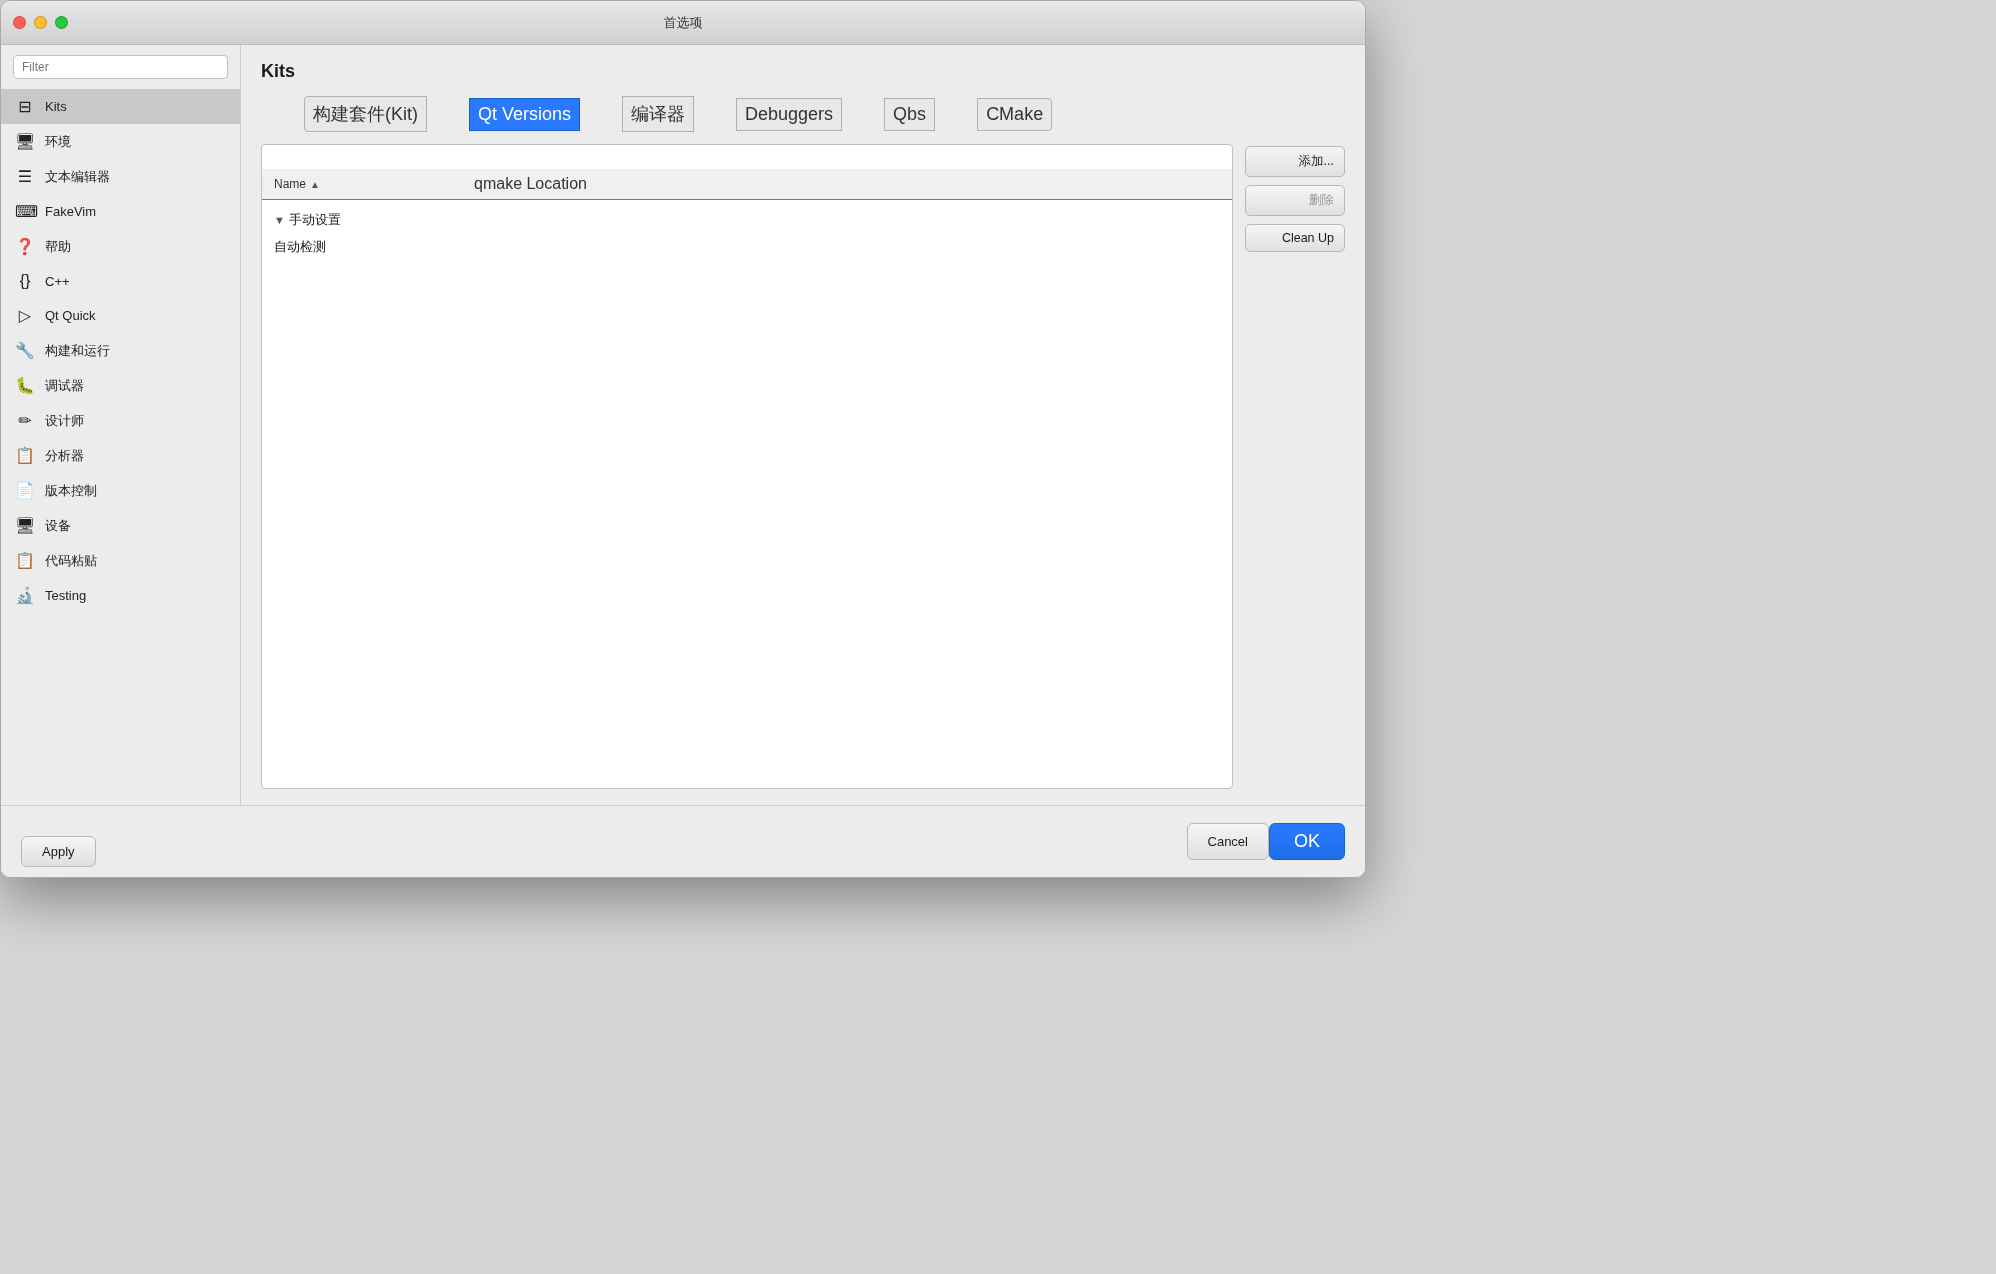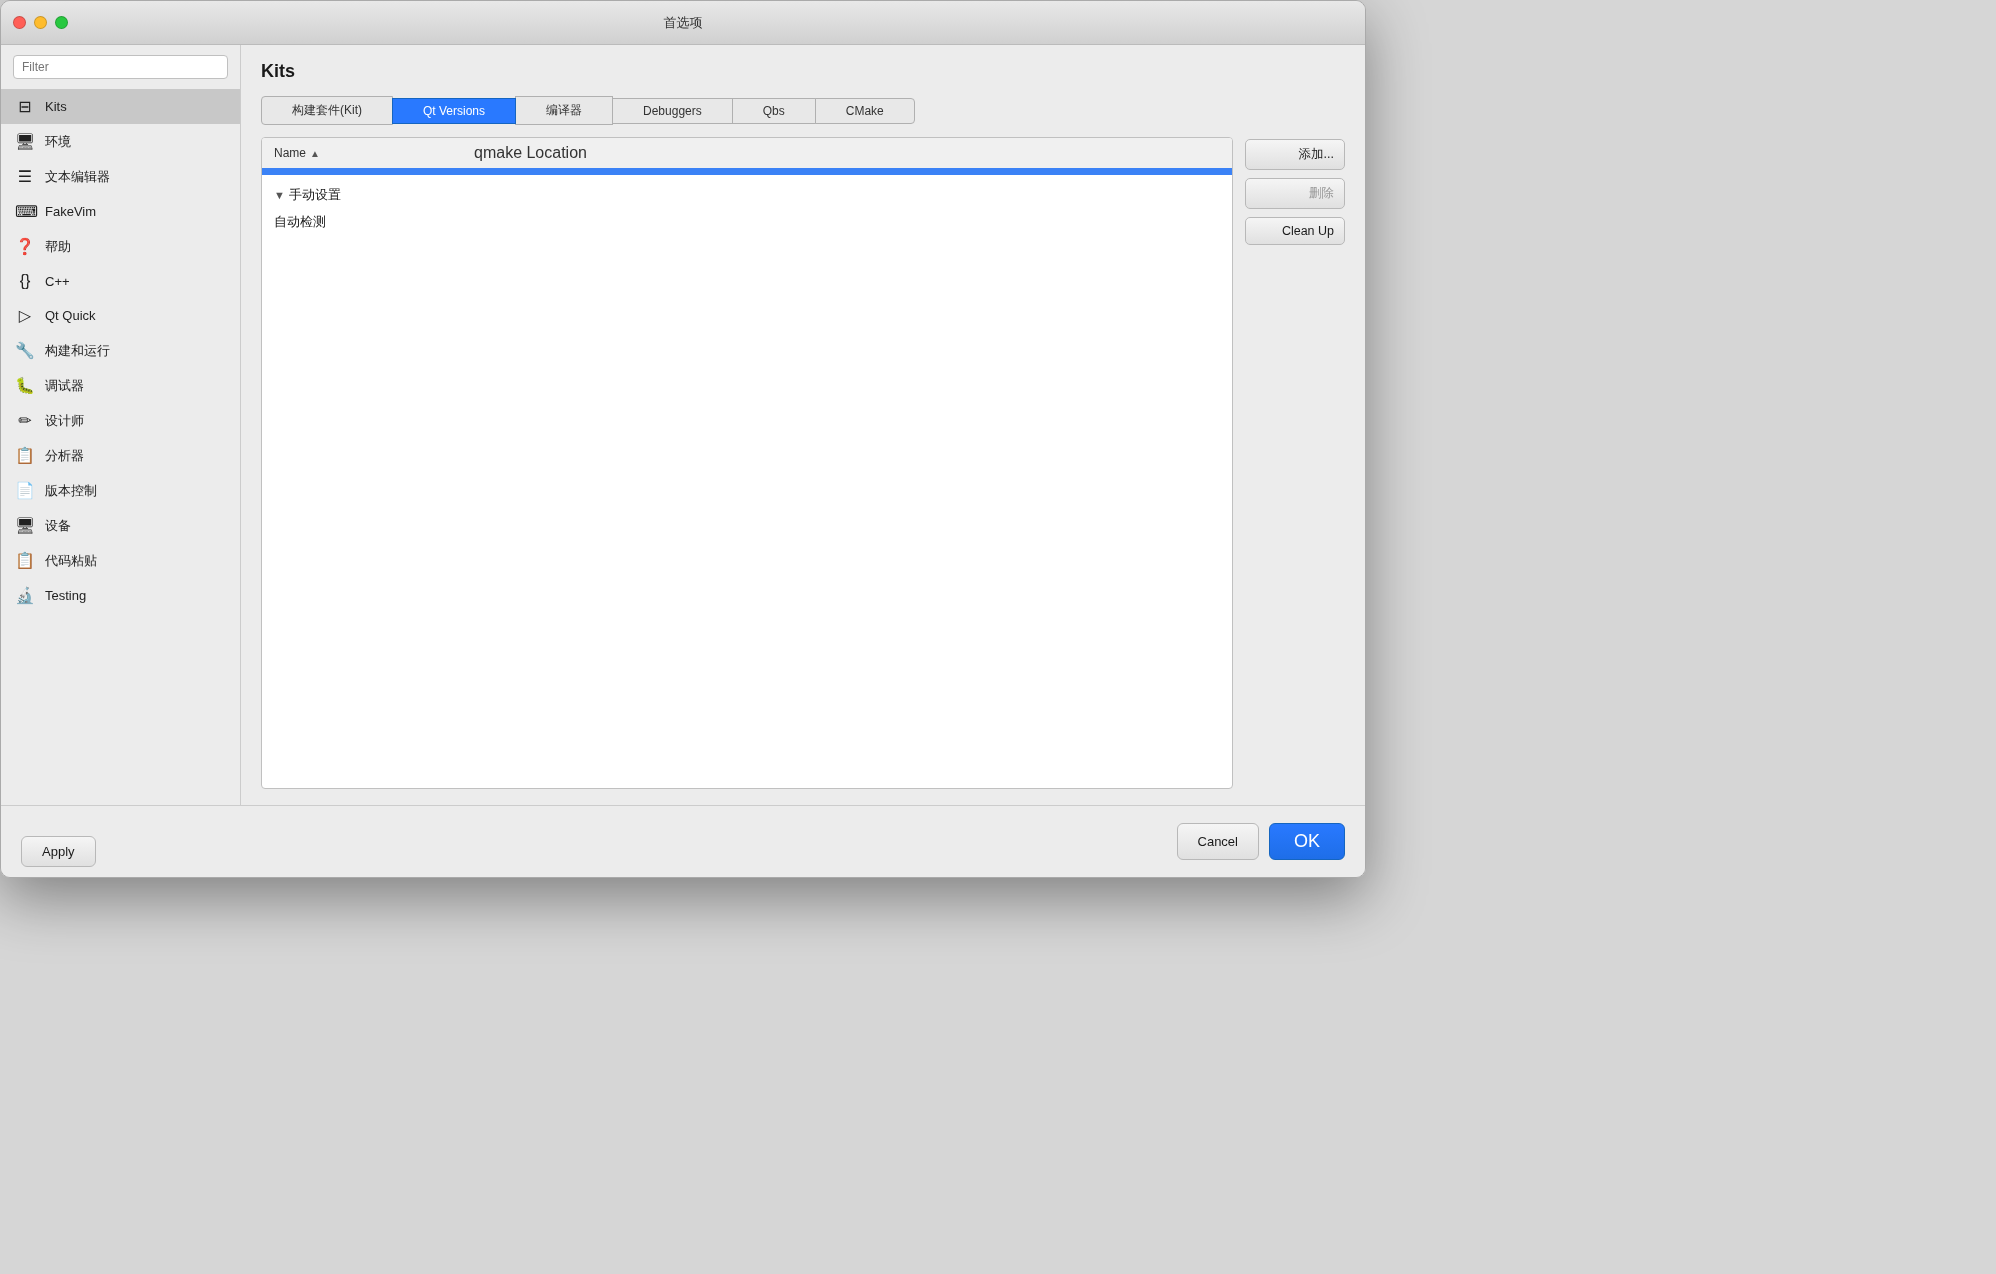--- a/index.html
+++ b/index.html
@@ -122,28 +122,29 @@
     }
 
     
     .tabs-bar {
       display: flex;
       gap: 0;
       margin-bottom: 12px;
       align-items: center;
     }
     .tab-btn {
-      padding: 5px 30px;
-      font-size: 12px;
+      padding: 5px 8px;
+      font-size: 18px;
       border: 1px solid #b0b0b0;
       background: #e8e8e8;
       cursor: pointer;
       color: #333;
       margin-right: -1px;
       position: relative;
+      margin-left: 43px;
     }
     .tab-btn:first-child {
       border-radius: 4px 0 0 4px;
     }
     .tab-btn:last-child {
       border-radius: 0 4px 4px 0;
       margin-right: 0;
     }
     .tab-btn.active {
       background: #2979ff;
@@ -167,22 +168,23 @@
       border: 1px solid #c0c0c0;
       border-radius: 4px;
       overflow: hidden;
       display: flex;
       flex-direction: column;
     }
 
     .table-header {
       display: flex;
       background: #f0f0f0;
-      border-bottom: 7px solid #3b82f6;
+      border-bottom: 1px solid #3b82f6;
       padding: 6px 12px;
+      margin-top: 24px;
     }
     .col-name {
       width: 200px;
       font-size: 12px;
       color: #333;
       display: flex;
       align-items: center;
       gap: 4px;
     }
     .col-qmake {
@@ -270,21 +272,20 @@
       border-top: 1px solid #ccc;
       flex-shrink: 0;
     }
     .bottom-left {
       display: flex;
       gap: 10px;
       margin-top: 20px;
     }
     .bottom-right {
       display: flex;
-      gap: 10px;
     }
     .btn-apply {
       padding: 7px 20px;
       font-size: 13px;
       border: 1px solid #b8b8b8;
       background: linear-gradient(180deg, #f5f5f5, #e0e0e0);
       border-radius: 6px;
       cursor: pointer;
       color: #1a1a1a;
     }

